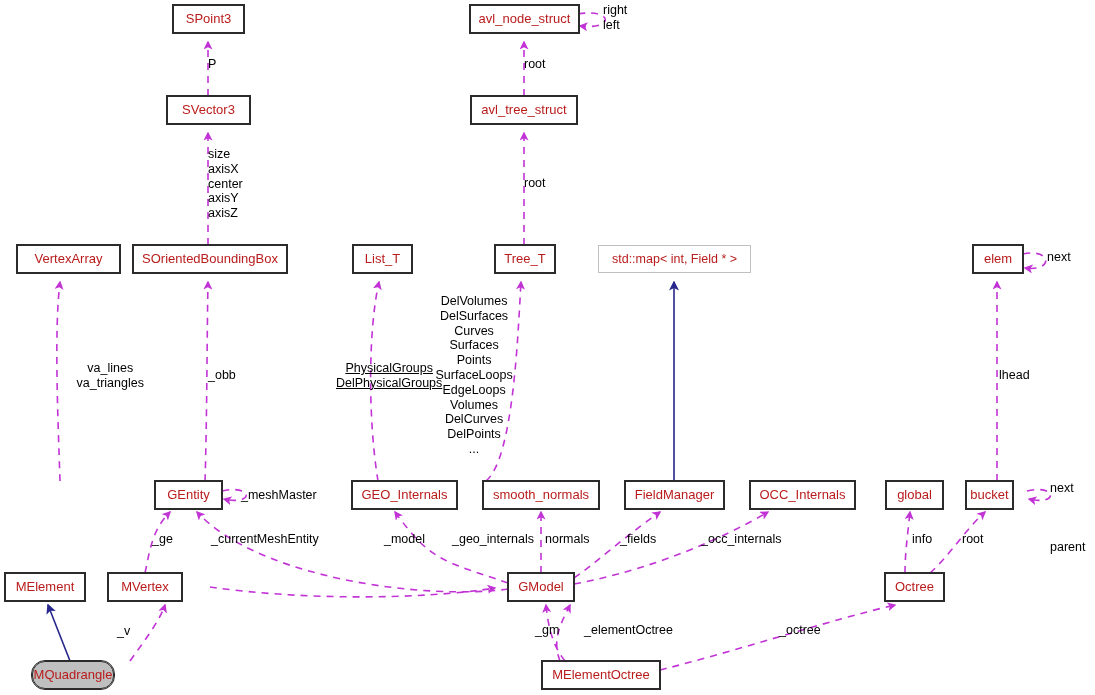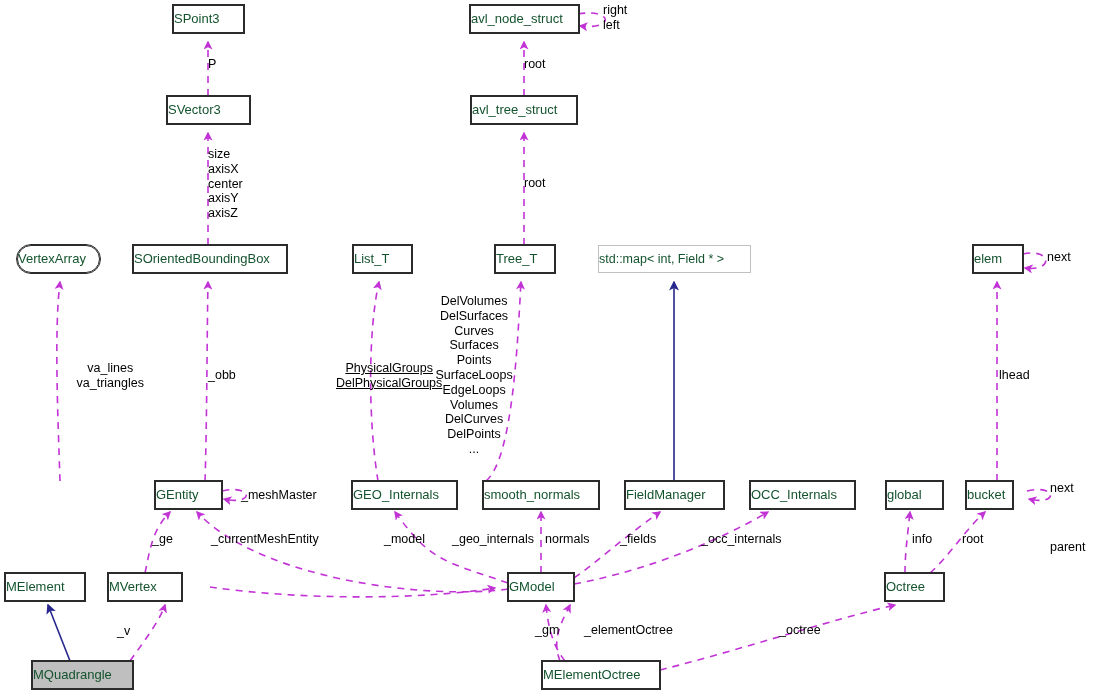--- a/index.html
+++ b/index.html
@@ -22,23 +22,24 @@
     width: 1095px;
     height: 695px;
     pointer-events: none;
   }
   .node {
     position: absolute;
     box-sizing: border-box;
     border: 1px solid #2b2b2b;
     outline: 1px solid #2b2b2b;
     background: #ffffff;
-    color: #14532d;
+    color: #b91c1c;
     font-size: 13px;
     line-height: 26px;
+    text-align: center;
     white-space: nowrap;
     height: 28px;
   }
   .node.light {
     border: 1px solid #c0c0c0;
     outline: none;
     font-size: 12.5px;
   }
   .node.hl {
     background: #bfbfbf;
@@ -100,38 +101,38 @@
     <g stroke="#26268c" stroke-width="1.6" fill="none" marker-end="url(#ahi)">
       <path d="M674,481 L674,282"></path>
       <path d="M70,661 L48,605"></path>
     </g>
   </svg>
 
   <div class="node" style="left:173px;top:5px;width:71px;">SPoint3</div>
   <div class="node" style="left:470px;top:5px;width:109px;">avl_node_struct</div>
   <div class="node" style="left:167px;top:96px;width:83px;">SVector3</div>
   <div class="node" style="left:471px;top:96px;width:106px;">avl_tree_struct</div>
-  <div class="node" style="left:17px;top:245px;width:83px;border-radius:14px;">VertexArray</div>
+  <div class="node" style="left:17px;top:245px;width:103px;">VertexArray</div>
   <div class="node" style="left:133px;top:245px;width:154px;">SOrientedBoundingBox</div>
   <div class="node" style="left:353px;top:245px;width:59px;">List_T</div>
   <div class="node" style="left:495px;top:245px;width:60px;">Tree_T</div>
   <div class="node light" style="left:598px;top:245px;width:153px;">std::map&lt; int, Field * &gt;</div>
   <div class="node" style="left:973px;top:245px;width:50px;">elem</div>
   <div class="node" style="left:155px;top:481px;width:67px;">GEntity</div>
   <div class="node" style="left:352px;top:481px;width:105px;">GEO_Internals</div>
   <div class="node" style="left:483px;top:481px;width:116px;">smooth_normals</div>
   <div class="node" style="left:625px;top:481px;width:99px;">FieldManager</div>
   <div class="node" style="left:750px;top:481px;width:105px;">OCC_Internals</div>
   <div class="node" style="left:886px;top:481px;width:57px;">global</div>
   <div class="node" style="left:966px;top:481px;width:47px;">bucket</div>
   <div class="node" style="left:5px;top:573px;width:80px;">MElement</div>
   <div class="node" style="left:108px;top:573px;width:74px;">MVertex</div>
   <div class="node" style="left:508px;top:573px;width:66px;">GModel</div>
   <div class="node" style="left:885px;top:573px;width:59px;">Octree</div>
-  <div class="node hl" style="left:32px;top:661px;width:101px;">MQuadrangle</div>
+  <div class="node hl" style="left:32px;top:661px;width:82px;border-radius:13px;">MQuadrangle</div>
   <div class="node" style="left:542px;top:661px;width:118px;">MElementOctree</div>
 
   <div class="elabel l" style="left:208px;top:57px;">P</div>
   <div class="elabel l" style="left:208px;top:147px;">size
 axisX
 center
 axisY
 axisZ</div>
   <div class="elabel l" style="left:524px;top:57px;">root</div>
   <div class="elabel l" style="left:603px;top:3px;">right</div>

